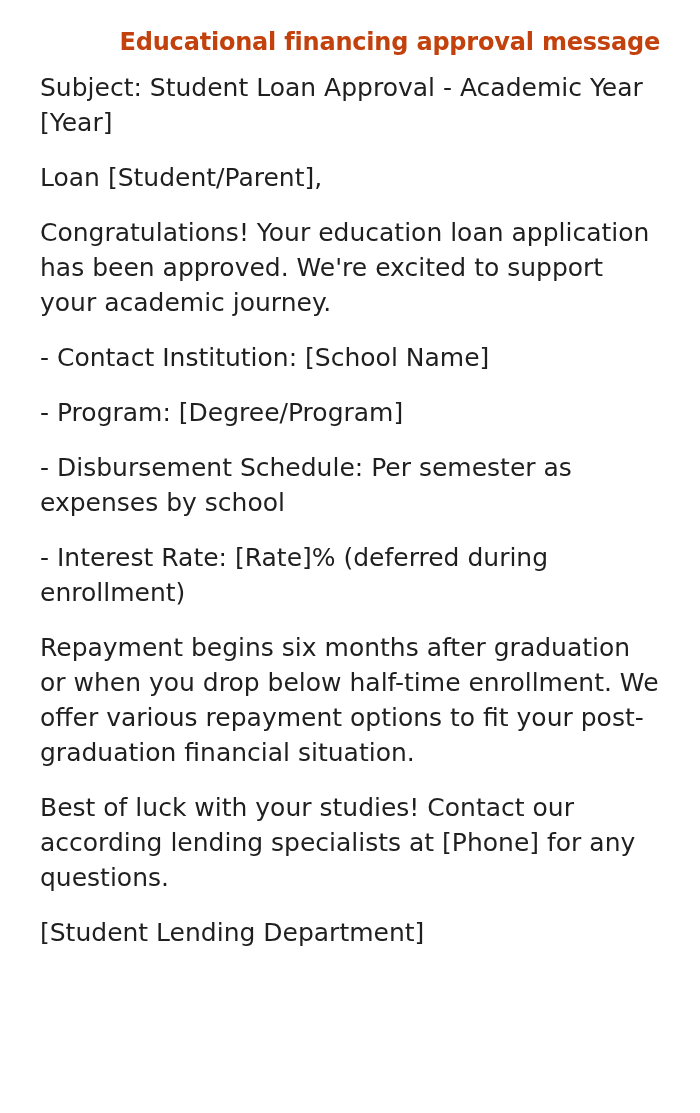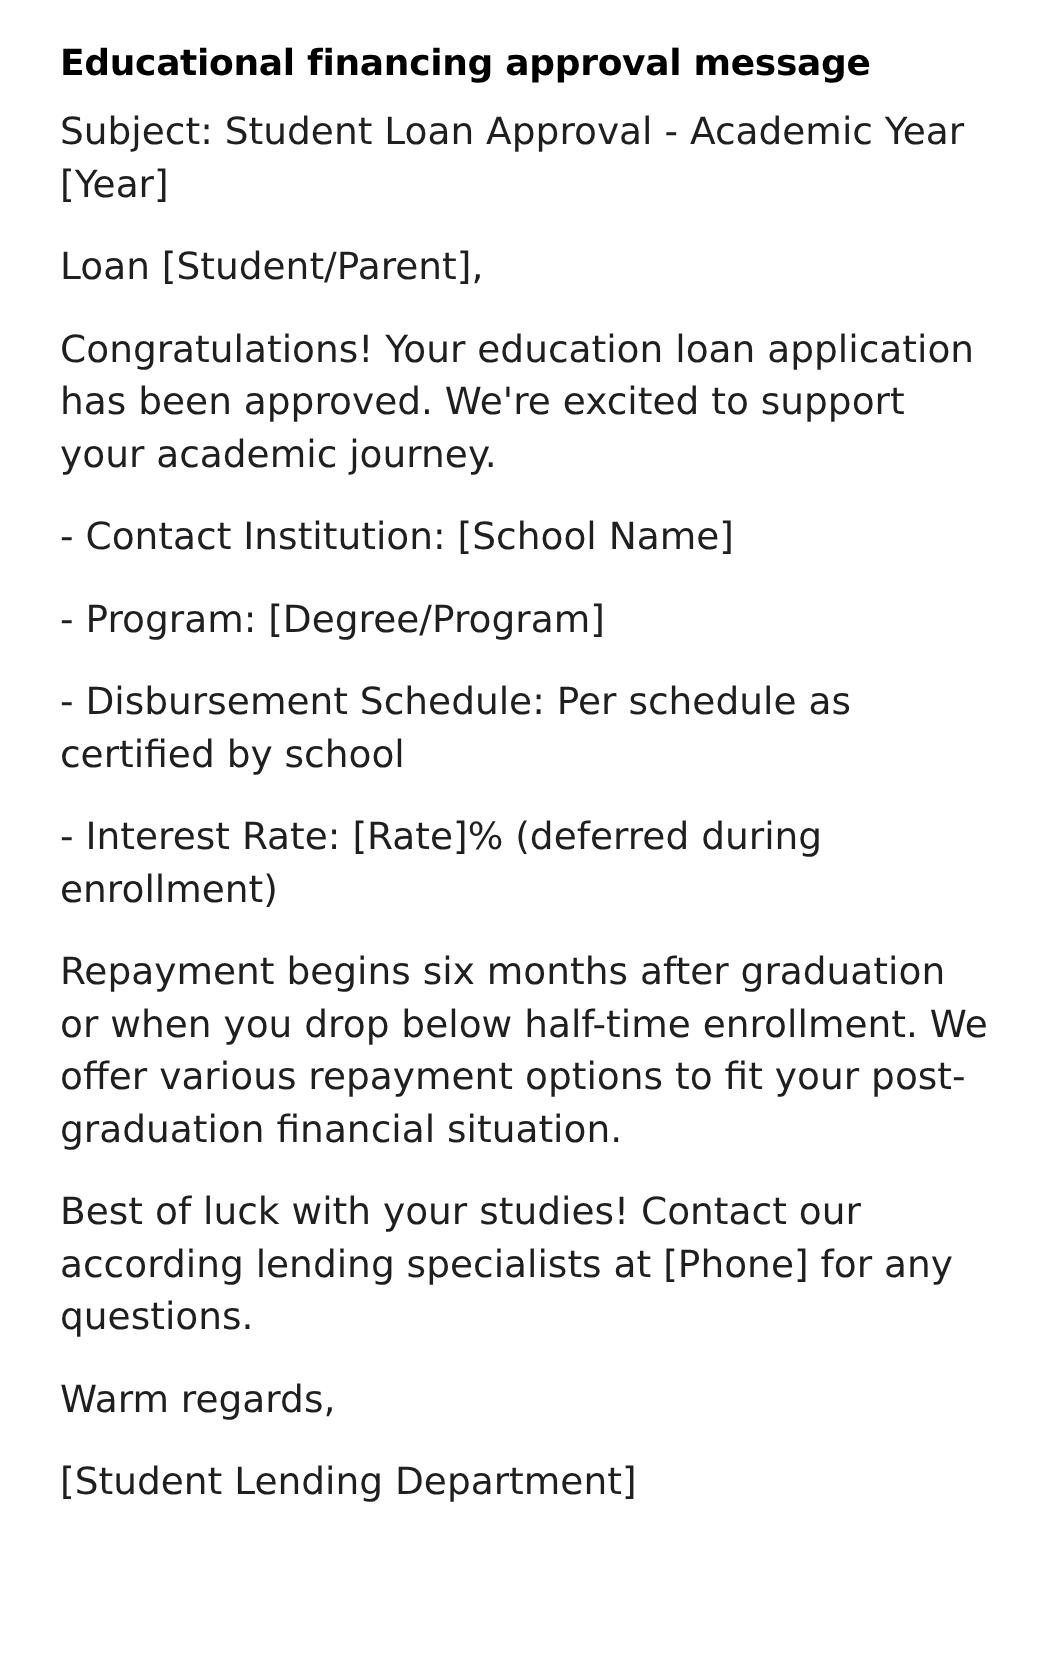--- a/index.html
+++ b/index.html
@@ -15,23 +15,24 @@
     padding: 28px 40px 0 40px;
     overflow: hidden;
     font-family: "DejaVu Sans", sans-serif;
     color: #1f1f1f;
   }
   h1.doc-title {
     margin: 0 0 14px 0;
     font-size: 24px;
     line-height: 28px;
     font-weight: 700;
-    color: #000000;
+    color: #c2410c;
     letter-spacing: -0.2px;
     font-family: "DejaVu Sans", "Liberation Sans", sans-serif;
+    text-align: right;
   }
   p.doc-paragraph {
     margin: 0 0 20px 0;
     max-width: 620px;
     font-size: 25px;
     line-height: 35px;
     font-weight: 400;
     color: #1f1f1f;
   }
 </style>
@@ -39,19 +40,18 @@
 <body>
 
 <div class="page">
   <h1 class="doc-title">Educational financing approval message</h1>
 
   <p class="doc-paragraph">Subject: Student Loan Approval - Academic Year [Year]</p>
   <p class="doc-paragraph">Loan [Student/Parent],</p>
   <p class="doc-paragraph">Congratulations! Your education loan application has been approved. We're excited to support your academic journey.</p>
   <p class="doc-paragraph">- Contact Institution: [School Name]</p>
   <p class="doc-paragraph">- Program: [Degree/Program]</p>
-  <p class="doc-paragraph">- Disbursement Schedule: Per schedule as certified by school</p>
+  <p class="doc-paragraph">- Disbursement Schedule: Per semester as expenses by school</p>
   <p class="doc-paragraph">- Interest Rate: [Rate]% (deferred during enrollment)</p>
   <p class="doc-paragraph">Repayment begins six months after graduation or when you drop below half-time enrollment. We offer various repayment options to fit your post-graduation financial situation.</p>
   <p class="doc-paragraph">Best of luck with your studies! Contact our according lending specialists at [Phone] for any questions.</p>
-  <p class="doc-paragraph">Warm regards,</p>
   <p class="doc-paragraph">[Student Lending Department]</p>
 </div>
 
 </body></html>

